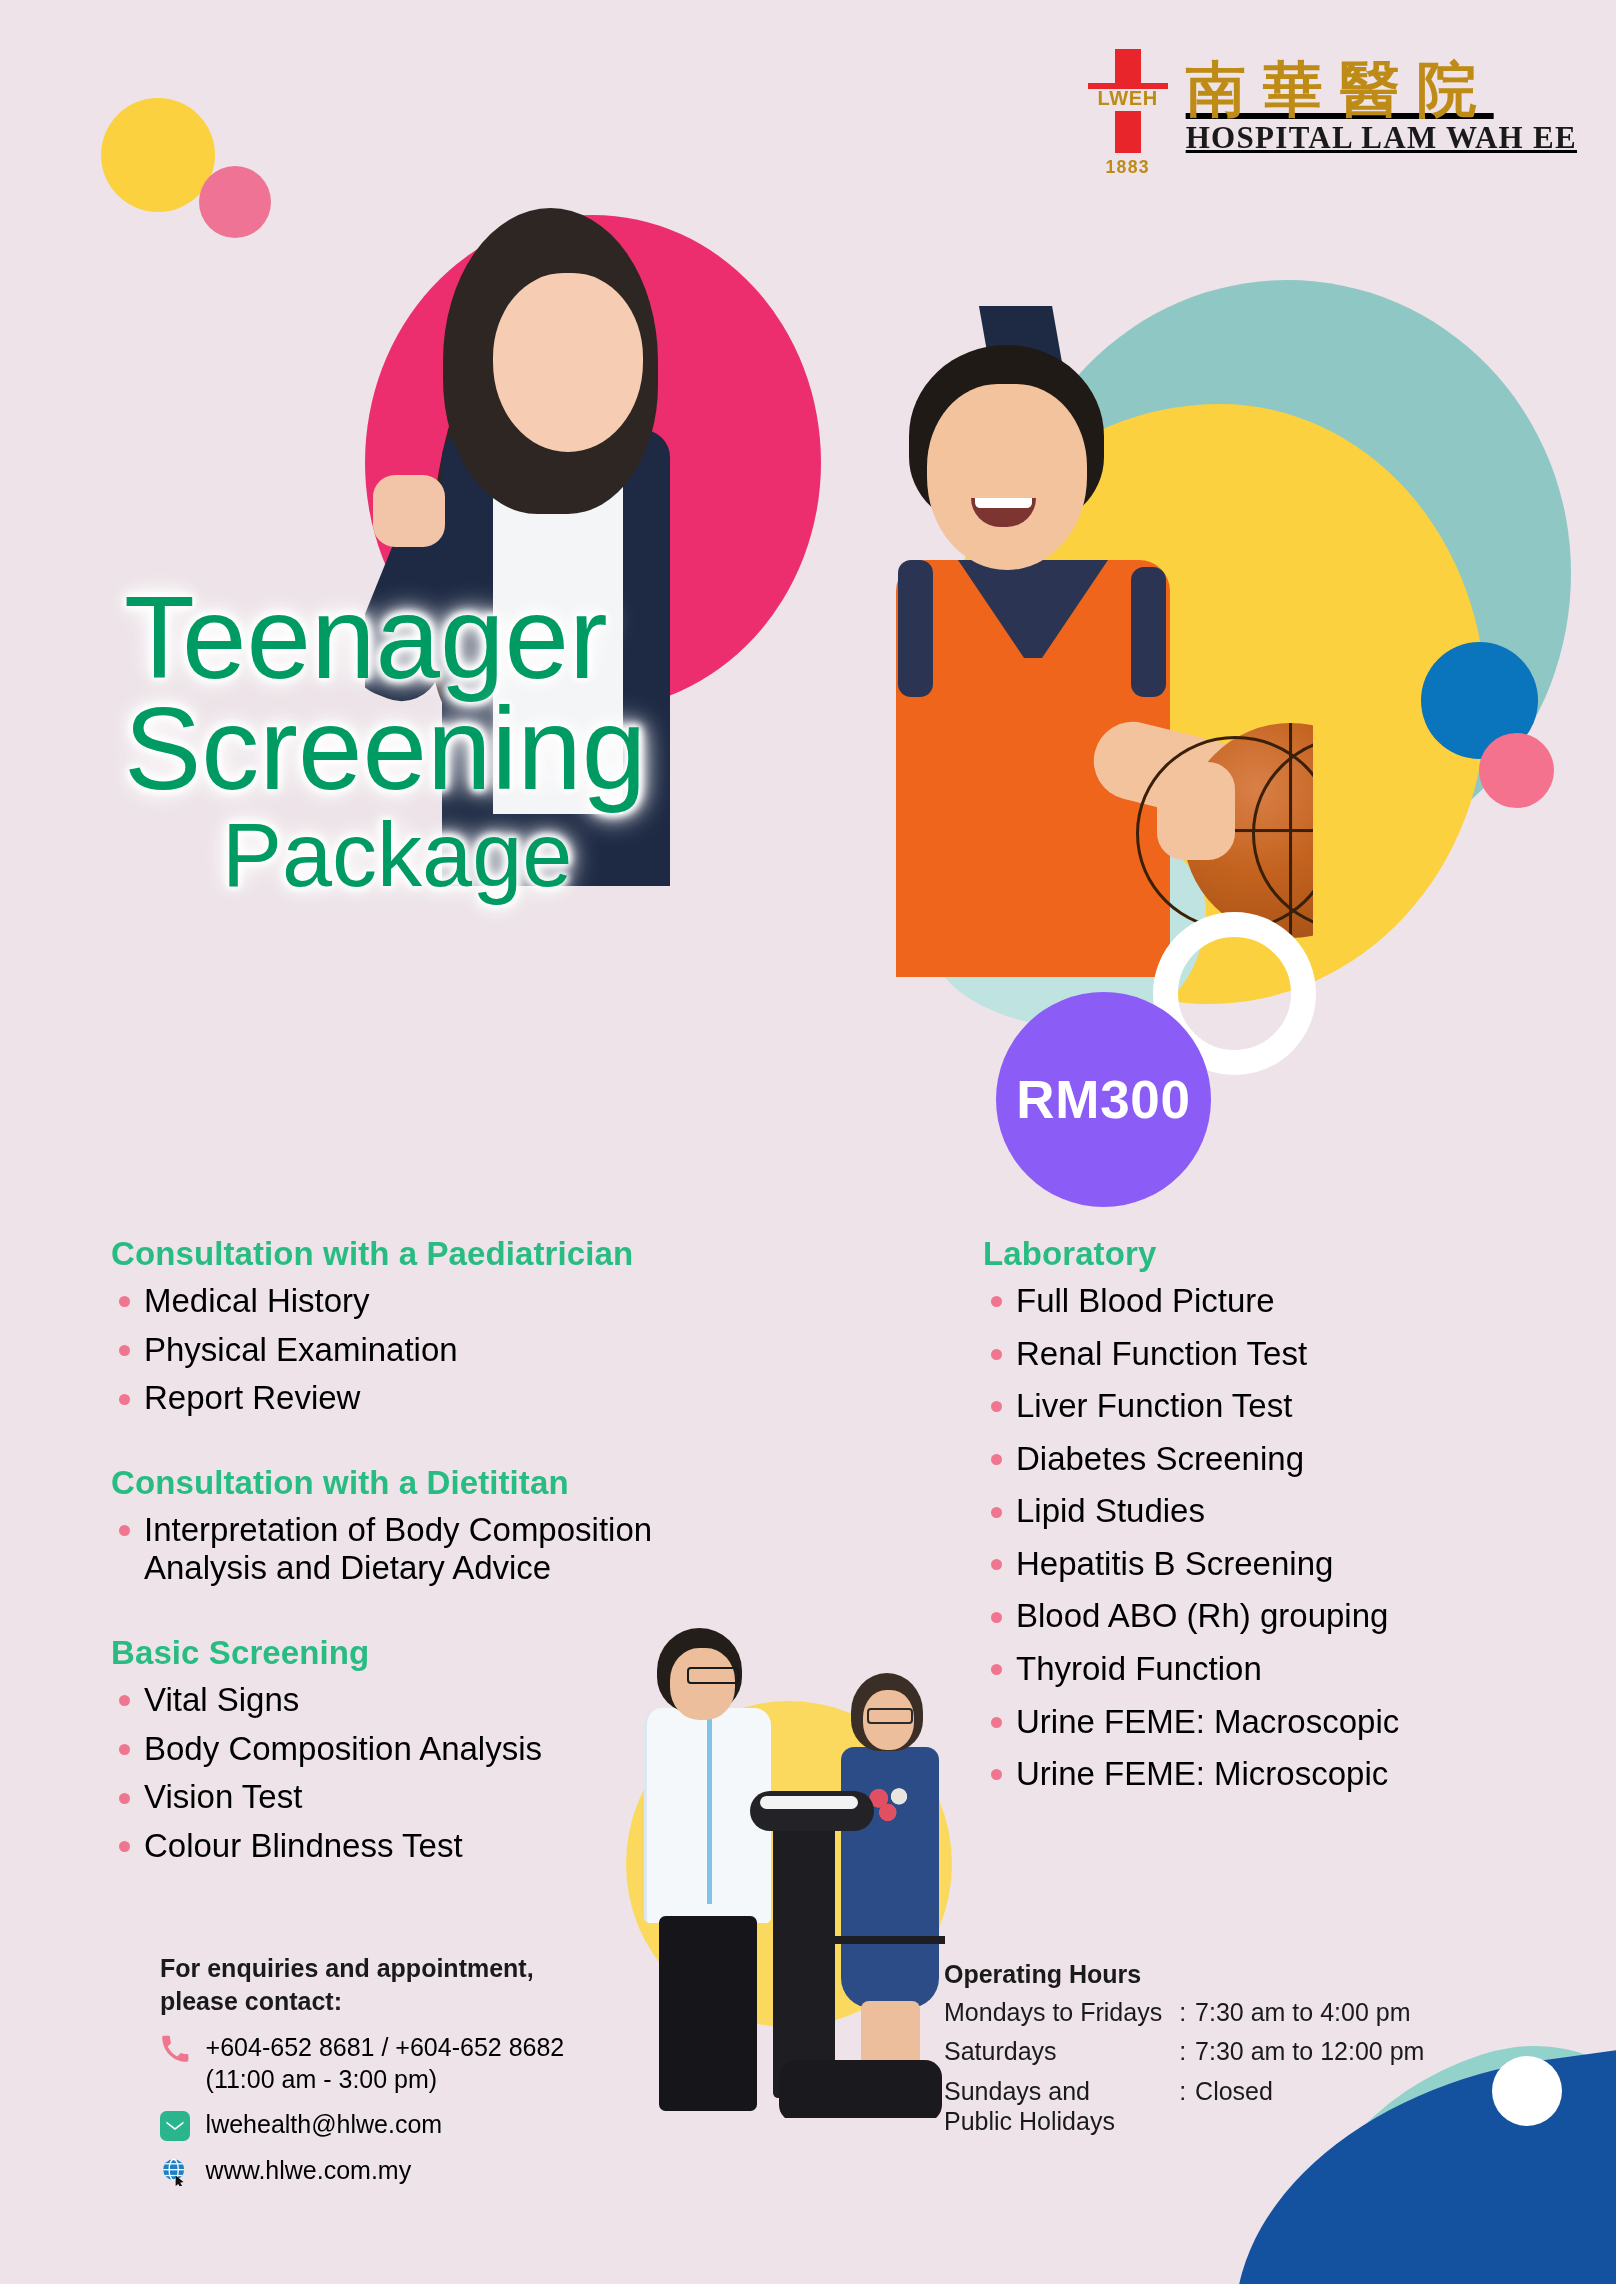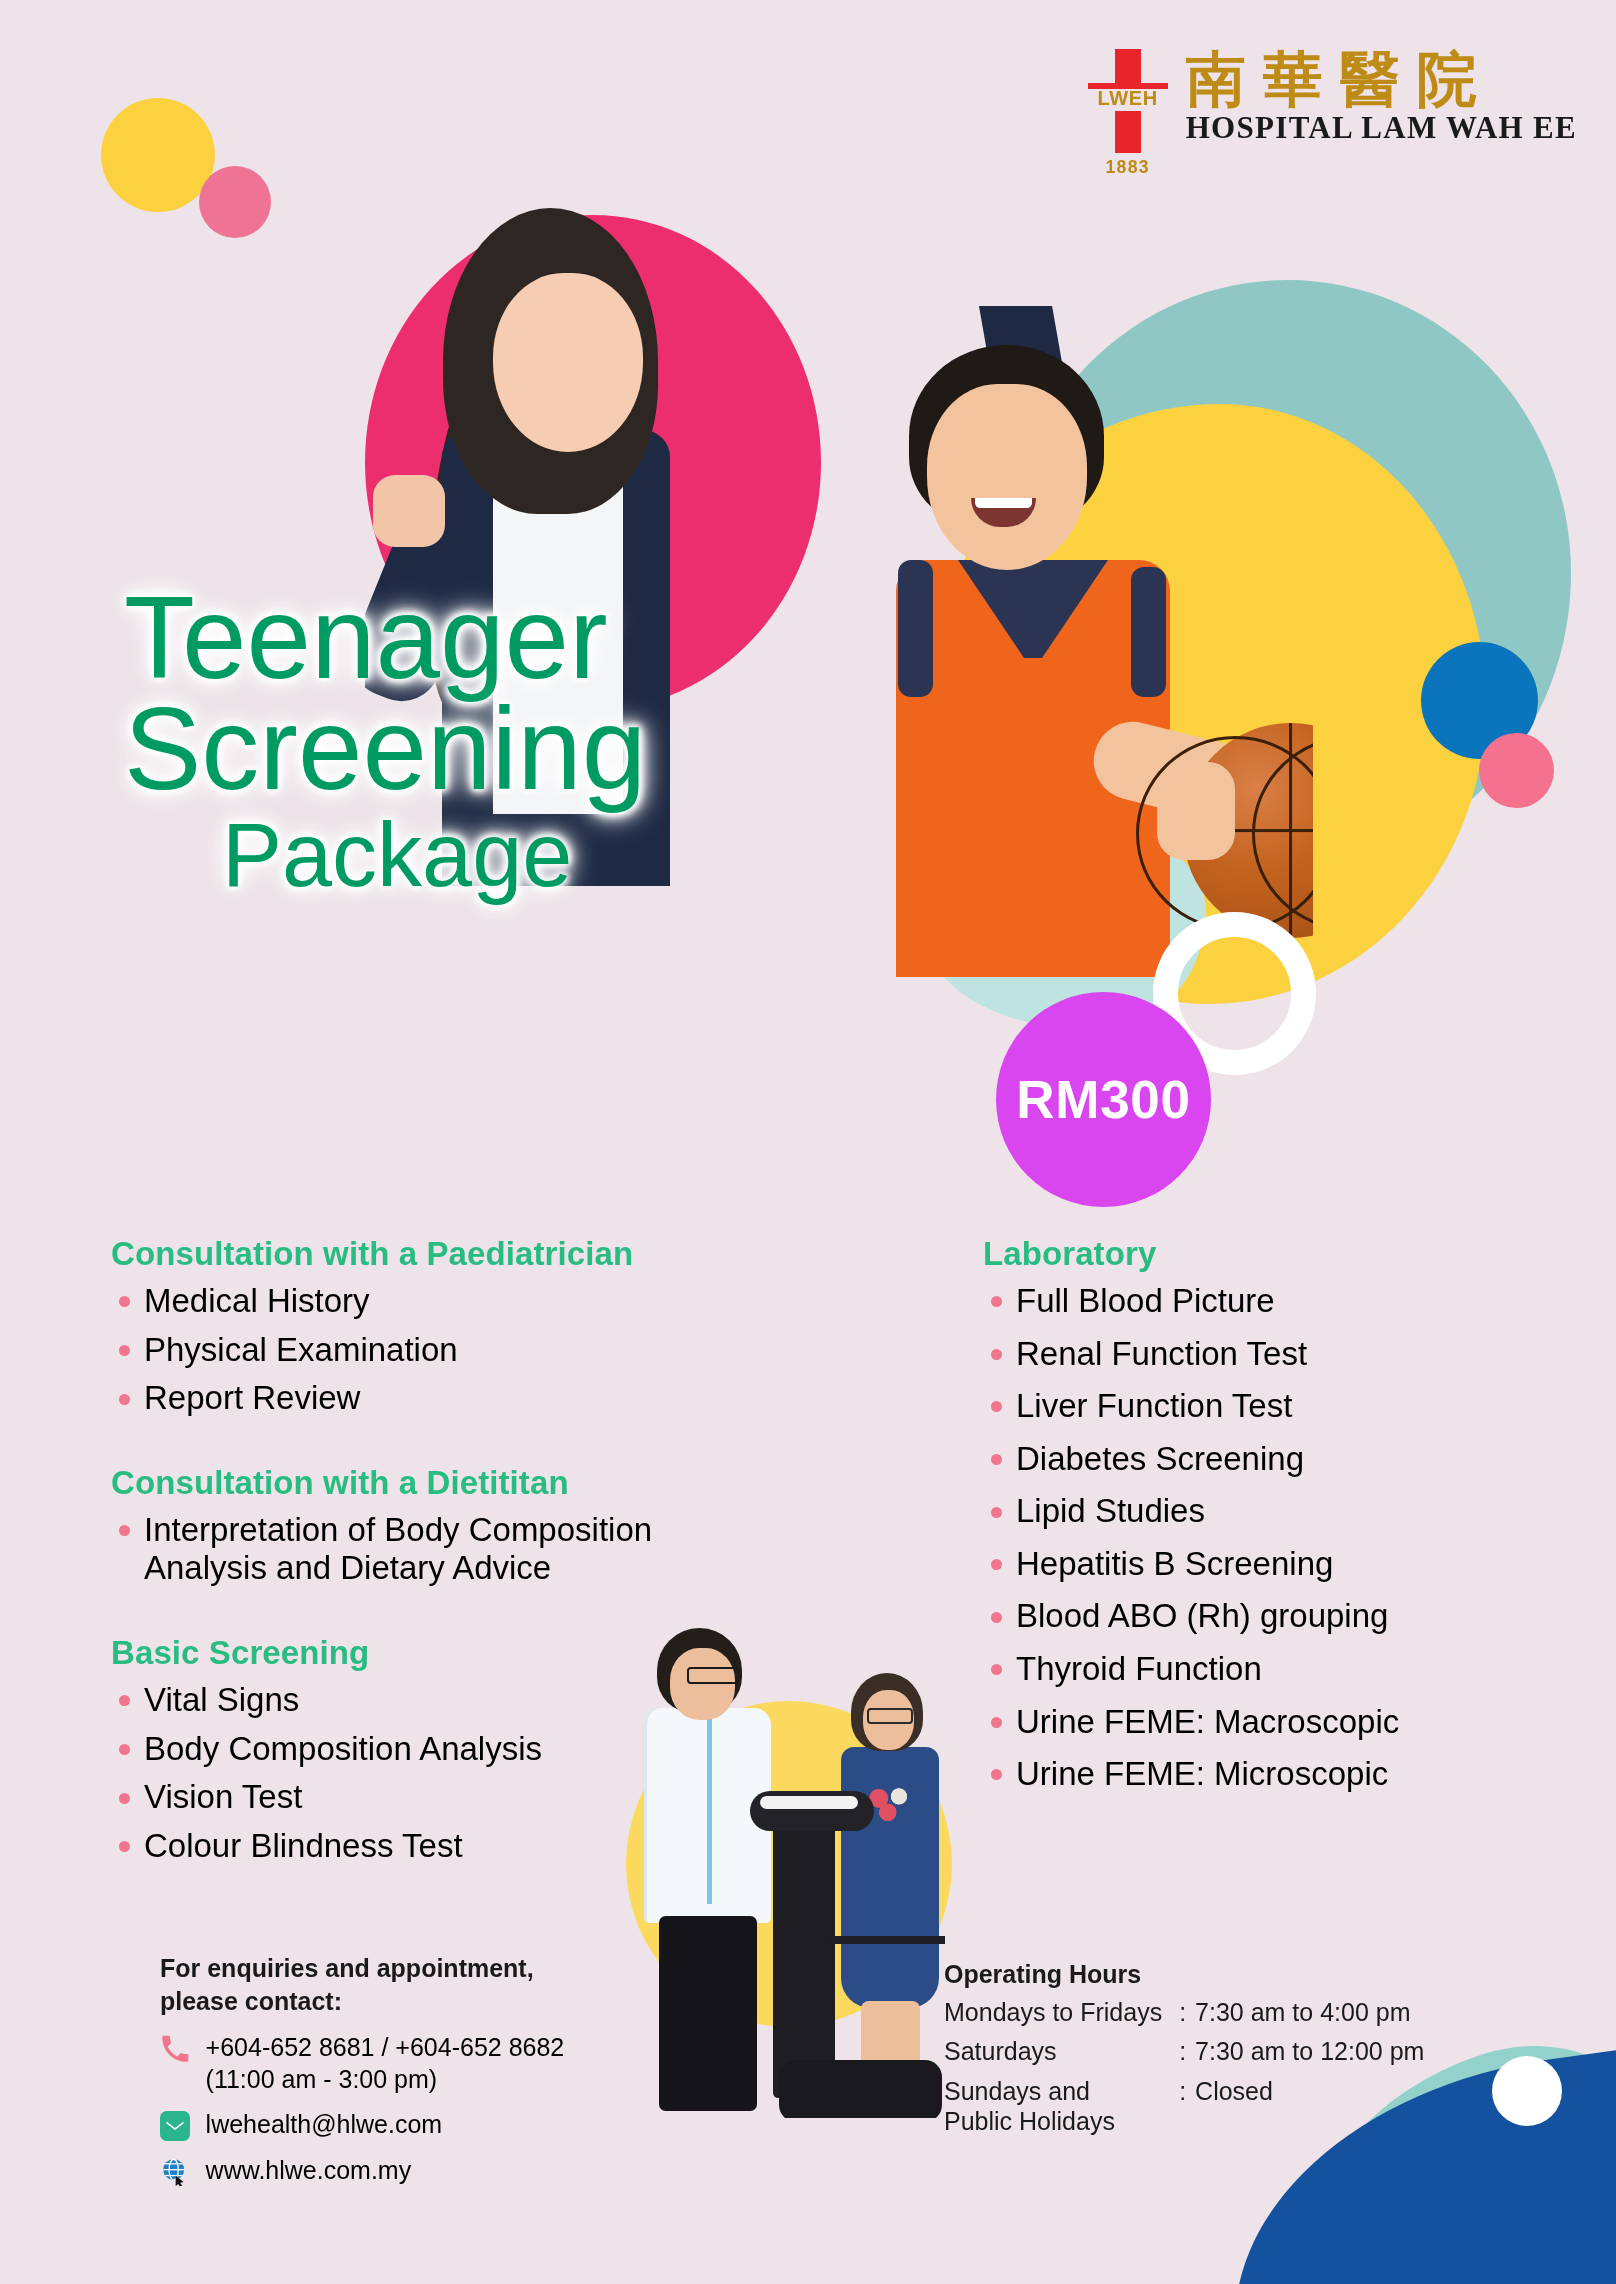--- a/index.html
+++ b/index.html
@@ -76,21 +76,21 @@
   .kid-face{position:absolute;left:224px;top:80px;width:51px;height:60px;background:#EDBE9B;border-radius:46%;}
   .kid-glass{position:absolute;left:228px;top:98px;width:42px;height:11.7px;border:2.6px solid #2A2A2A;border-radius:3.9px;}
   .kid-dress{position:absolute;left:202px;top:137px;width:98px;height:261px;background:#2B4C86;border-radius:13px 13px 30px 30px;}
   .kid-flower{position:absolute;left:229px;top:175px;width:43px;height:38px;background:
       radial-gradient(circle at 25% 35%, #E05062 0 9px, transparent 9.8px),
       radial-gradient(circle at 72% 30%, #E8E4DE 0 7.8px, transparent 8.5px),
       radial-gradient(circle at 46% 72%, #E05062 0 8.5px, transparent 9px);}
   .kid-legs{position:absolute;left:222px;top:391px;width:59px;height:72px;background:#EDBE9B;border-radius:7.8px;}
 
   
-  .logo{position:absolute;right:39px;top:49px;display:flex;align-items:flex-start;gap:18px;}
+  .logo{position:absolute;right:39px;top:49px;display:flex;align-items:flex-end;gap:18px;text-decoration:underline;}
   .cross-wrap{position:relative;width:80px;height:104px;}
   .cross-v{position:absolute;left:27px;top:0;width:26px;height:104px;background:#E8252B;}
   .cross-h{position:absolute;left:0;top:34px;width:80px;height:27px;background:#E8252B;}
   .cross-band{position:absolute;left:0;top:40px;width:80px;height:22px;background:#EDE3E8;}
   .cross-lweh{position:absolute;left:0;top:38px;width:80px;text-align:center;
       font-weight:bold;font-size:20px;letter-spacing:0.7px;color:#BE8B17;
       font-family:"Liberation Sans",sans-serif;}
   .cross-year{position:absolute;left:0;top:108px;width:80px;text-align:center;
       font-weight:bold;font-size:17.6px;color:#BE8B17;letter-spacing:1.3px;}
   .logo-text{display:flex;flex-direction:column;gap:2.6px;}
@@ -110,21 +110,21 @@
   }
   .t1{font-size:116px;}
   .t2{font-size:116px;}
   .t3{font-size:90px;margin-left:98px;margin-top:6px;}
 
   
   .banner{position:absolute;left:189px;top:1037px;width:886px;height:101px;background:#0B72BC;z-index:6;
           display:flex;align-items:center;justify-content:center;}
   .banner span{color:#fff;font-size:51px;font-weight:bold;letter-spacing:0.3px;}
   .price{position:absolute;left:996px;top:992px;width:215px;height:215px;border-radius:50%;
-         background:#d946ef;z-index:7;display:flex;align-items:center;justify-content:center;}
+         background:#8b5cf6;z-index:7;display:flex;align-items:center;justify-content:center;}
   .price span{color:#fff;font-size:53px;font-weight:bold;letter-spacing:0.7px;}
 
   
   .col{position:absolute;z-index:8;}
   .col-left{left:111px;top:1235px;width:769px;}
   .col-right{left:983px;top:1235px;width:600px;}
   .sec-head{color:#28BC83;font-size:33px;font-weight:bold;margin:0 0 9px 0;letter-spacing:0.1px;}
   .sec-gap{height:36px;}
   ul.items{list-style:none;margin:0 0 0 0;padding:0;}
   ul.items li{position:relative;padding-left:33px;margin-bottom:10.4px;

